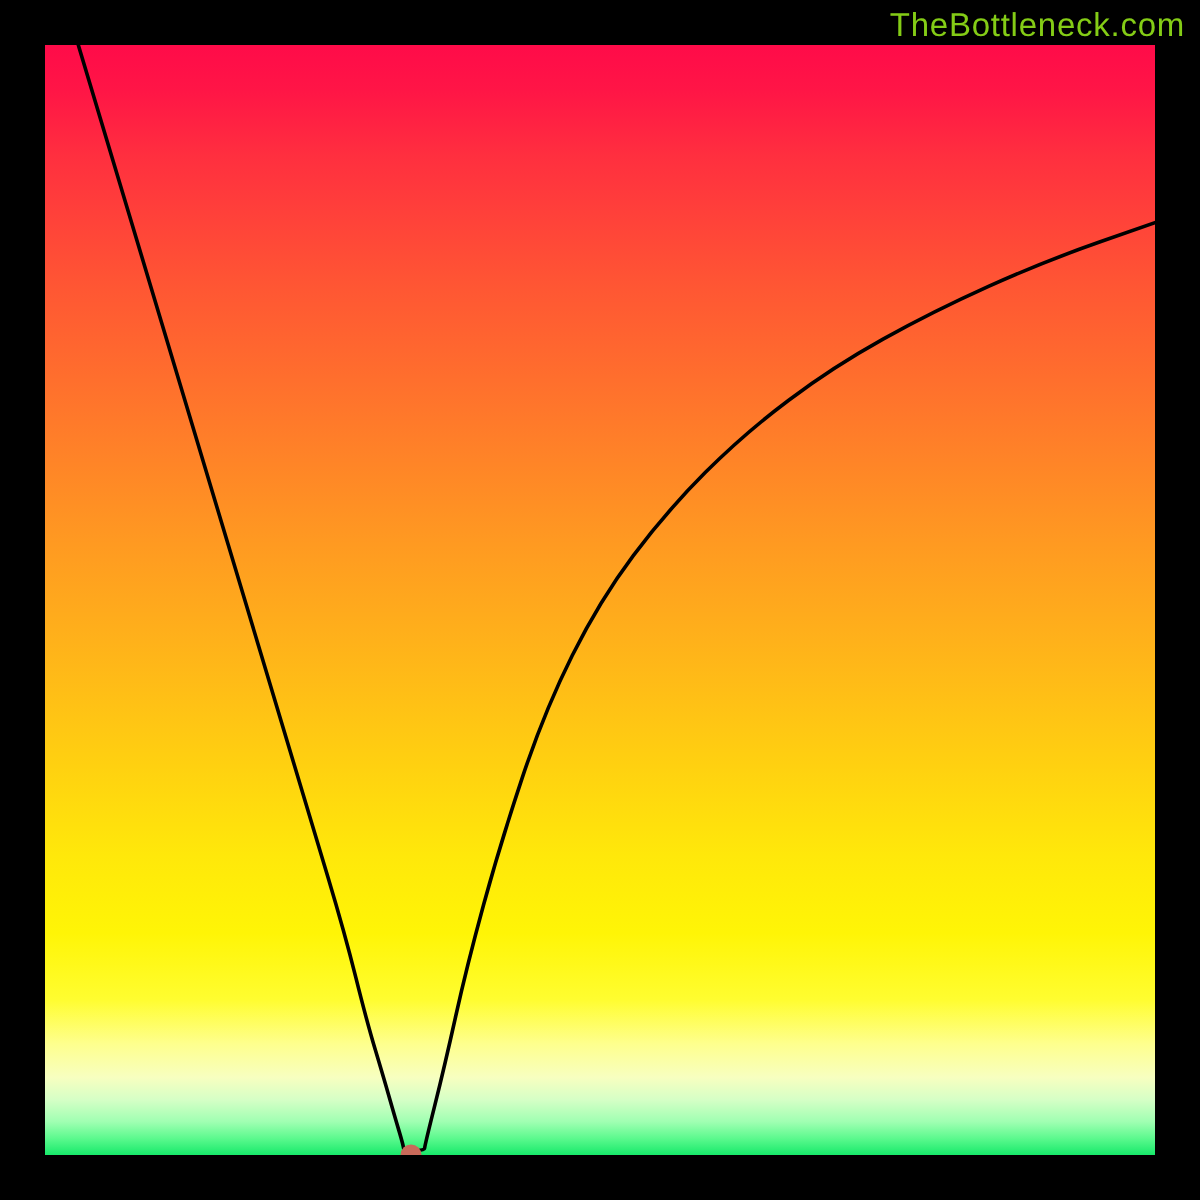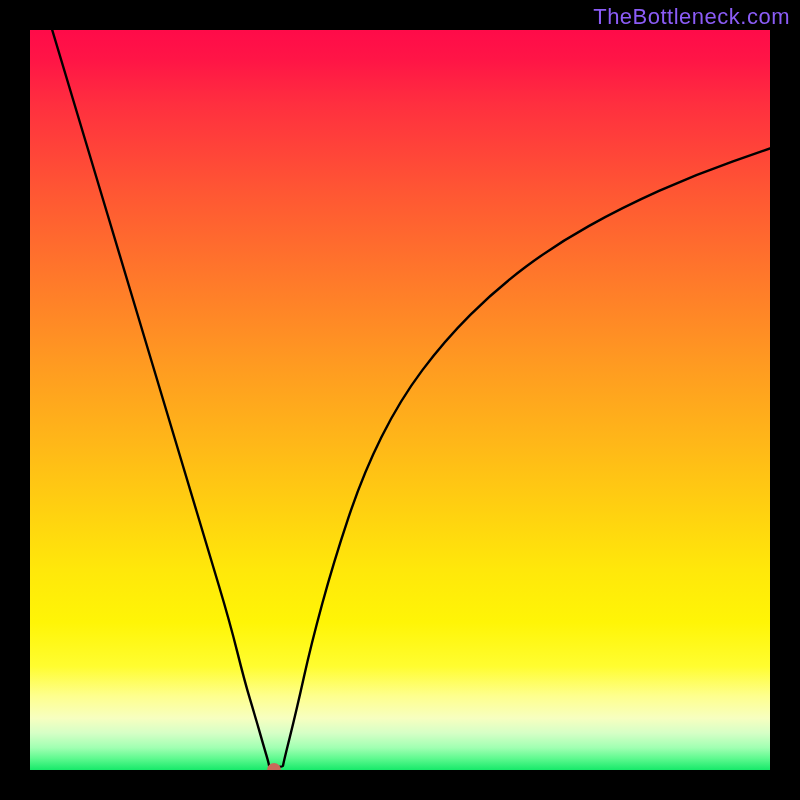--- a/index.html
+++ b/index.html
@@ -14,21 +14,21 @@
   .frame {
     position: relative;
     width: 800px;
     height: 800px;
     background: #000;
   }
   .watermark {
     position: absolute;
     top: 4px;
     right: 10px;
-    color: #8b5cf6;
+    color: #84cc16;
     font-size: 22px;
     font-weight: 400;
     letter-spacing: 0.5px;
     z-index: 10;
     margin-left: 36px;
   }
   .plot-area {
     position: absolute;
     left: 30px;
     top: 30px;

